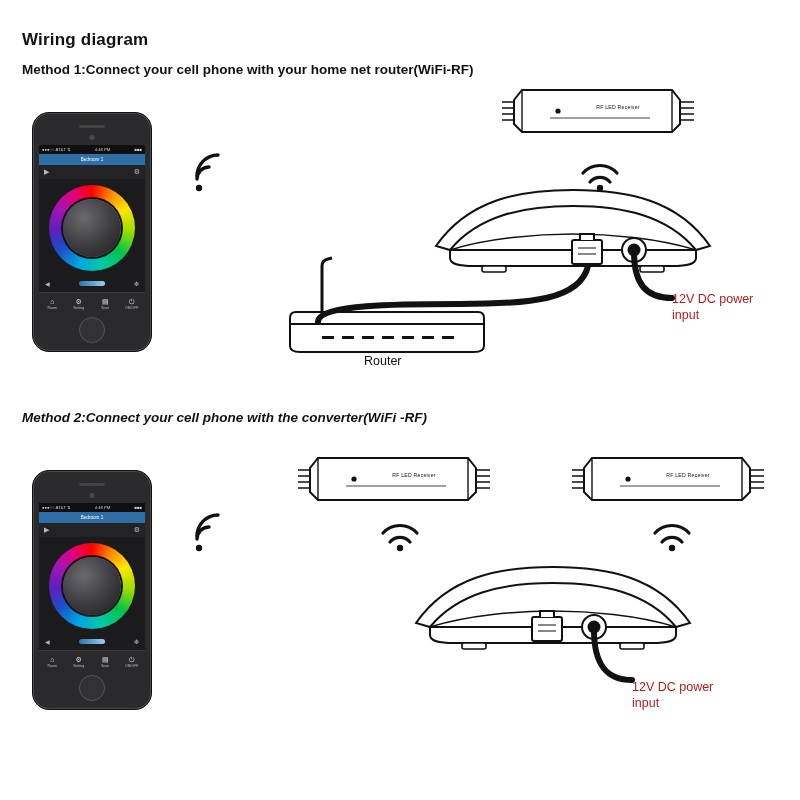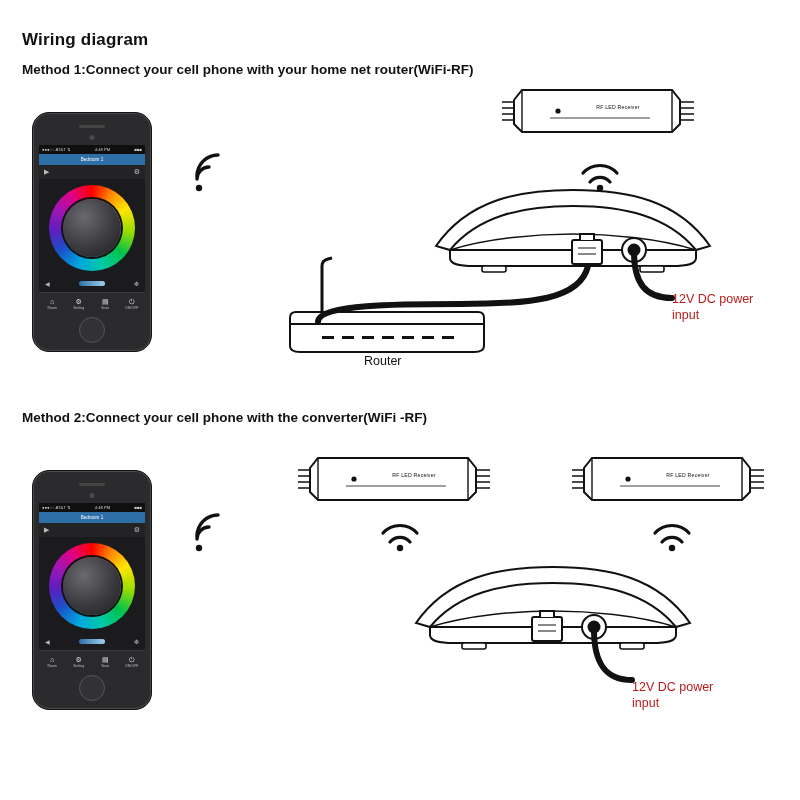--- a/index.html
+++ b/index.html
@@ -16,21 +16,21 @@
   .title{
     position:absolute;left:22px;top:30px;
     font-size:17px;font-weight:bold;letter-spacing:.2px;
   }
   .method1-label{
     position:absolute;left:22px;top:62px;
     font-size:13.5px;font-weight:bold;
   }
   .method2-label{
     position:absolute;left:22px;top:410px;
-    font-size:13.5px;font-weight:bold;
+    font-size:13.5px;font-weight:bold;font-style:italic;
   }
 
   
   .phone{
     position:absolute;
     width:118px;height:238px;
     background:#2b2b2d;
     border-radius:17px;
     border:1px solid #111;
     box-shadow:inset 0 0 0 1px #4a4a4c;

